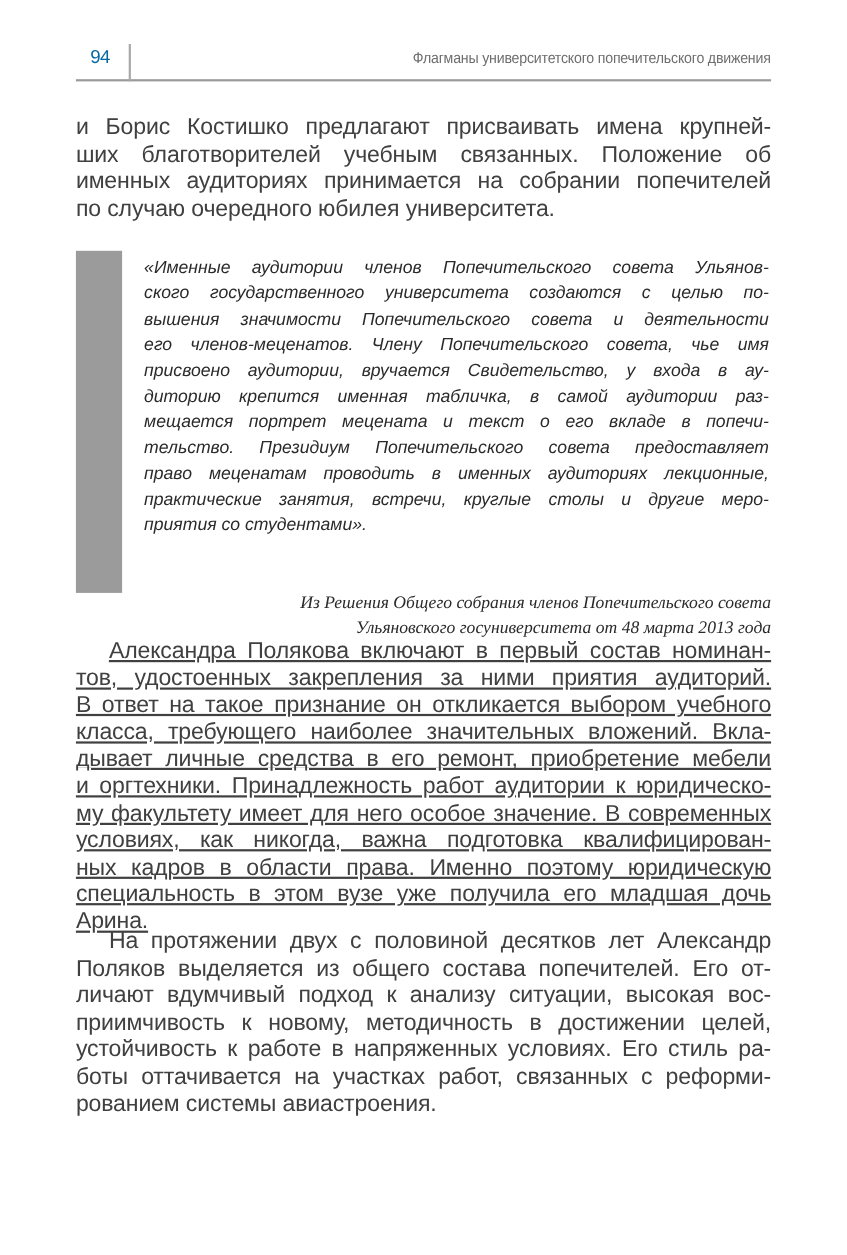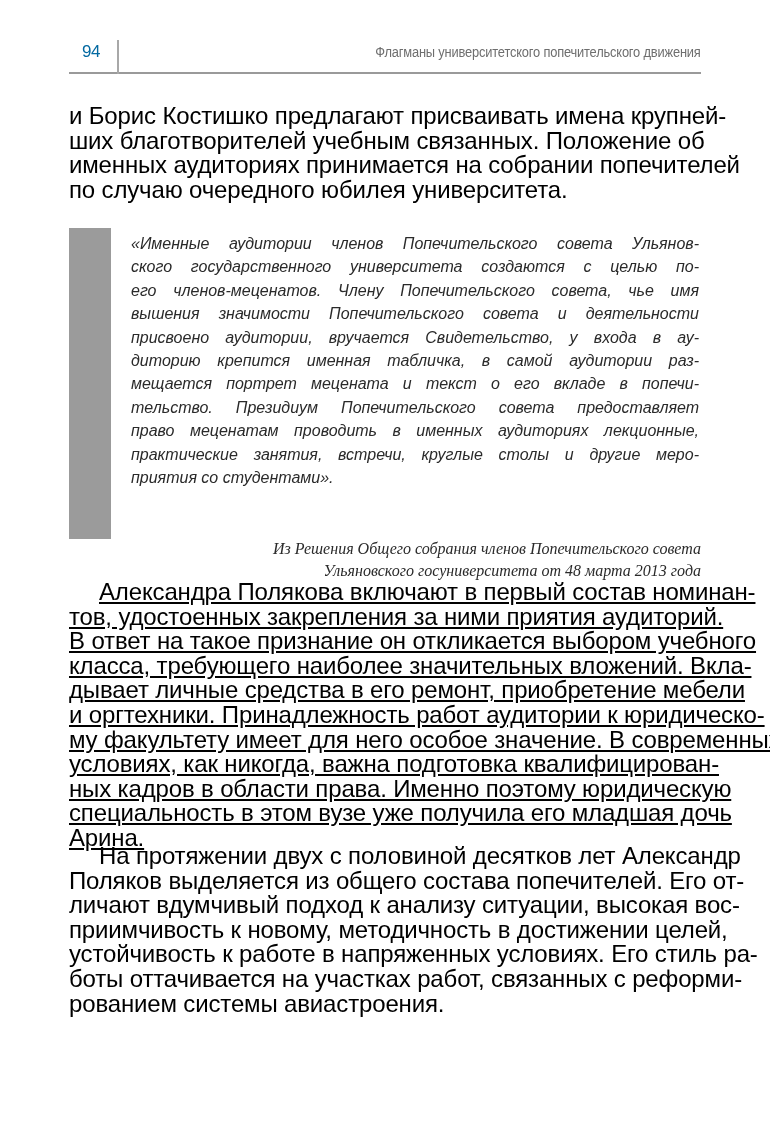--- a/index.html
+++ b/index.html
@@ -50,23 +50,23 @@
       white-space: nowrap;
       letter-spacing: -0.2px;
       transform: scaleX(0.92);
       transform-origin: right center;
     }
 
     .body-text {
       position: absolute;
       left: 69px;
       width: 632px;
-      font-size: 24px;
+      font-size: 21px;
       line-height: 24.6px;
-      color: #000000;
+      color: #404040;
       text-align: justify;
       hyphens: manual;
       letter-spacing: -0.15px;
     }
     .body-text .line {
       display: block;
       text-align: justify;
       text-align-last: justify;
       white-space: nowrap;
       overflow: visible;
@@ -150,22 +150,22 @@
   <span class="line">ших благотворителей учебным связанных. Положение об</span>
   <span class="line">именных аудиториях принимается на собрании попечителей</span>
   <span class="line last">по случаю очередного юбилея университета.</span>
 </div>
 
 <div class="quote-block">
   <div class="quote-bar"></div>
   <div class="quote-text">
     <span class="line">«Именные аудитории членов Попечительского совета Ульянов-</span>
     <span class="line">ского государственного университета создаются с целью по-</span>
+    <span class="line">вышения значимости Попечительского совета и деятельности</span>
     <span class="line">его членов-меценатов. Члену Попечительского совета, чье имя</span>
-    <span class="line">вышения значимости Попечительского совета и деятельности</span>
     <span class="line">присвоено аудитории, вручается Свидетельство, у входа в ау-</span>
     <span class="line">диторию крепится именная табличка, в самой аудитории раз-</span>
     <span class="line">мещается портрет мецената и текст о его вкладе в попечи-</span>
     <span class="line">тельство. Президиум Попечительского совета предоставляет</span>
     <span class="line">право меценатам проводить в именных аудиториях лекционные,</span>
     <span class="line">практические занятия, встречи, круглые столы и другие меро-</span>
     <span class="line last">приятия со студентами».</span>
   </div>
   <div class="quote-source">
     <span class="line">Из Решения Общего собрания членов Попечительского совета</span>

